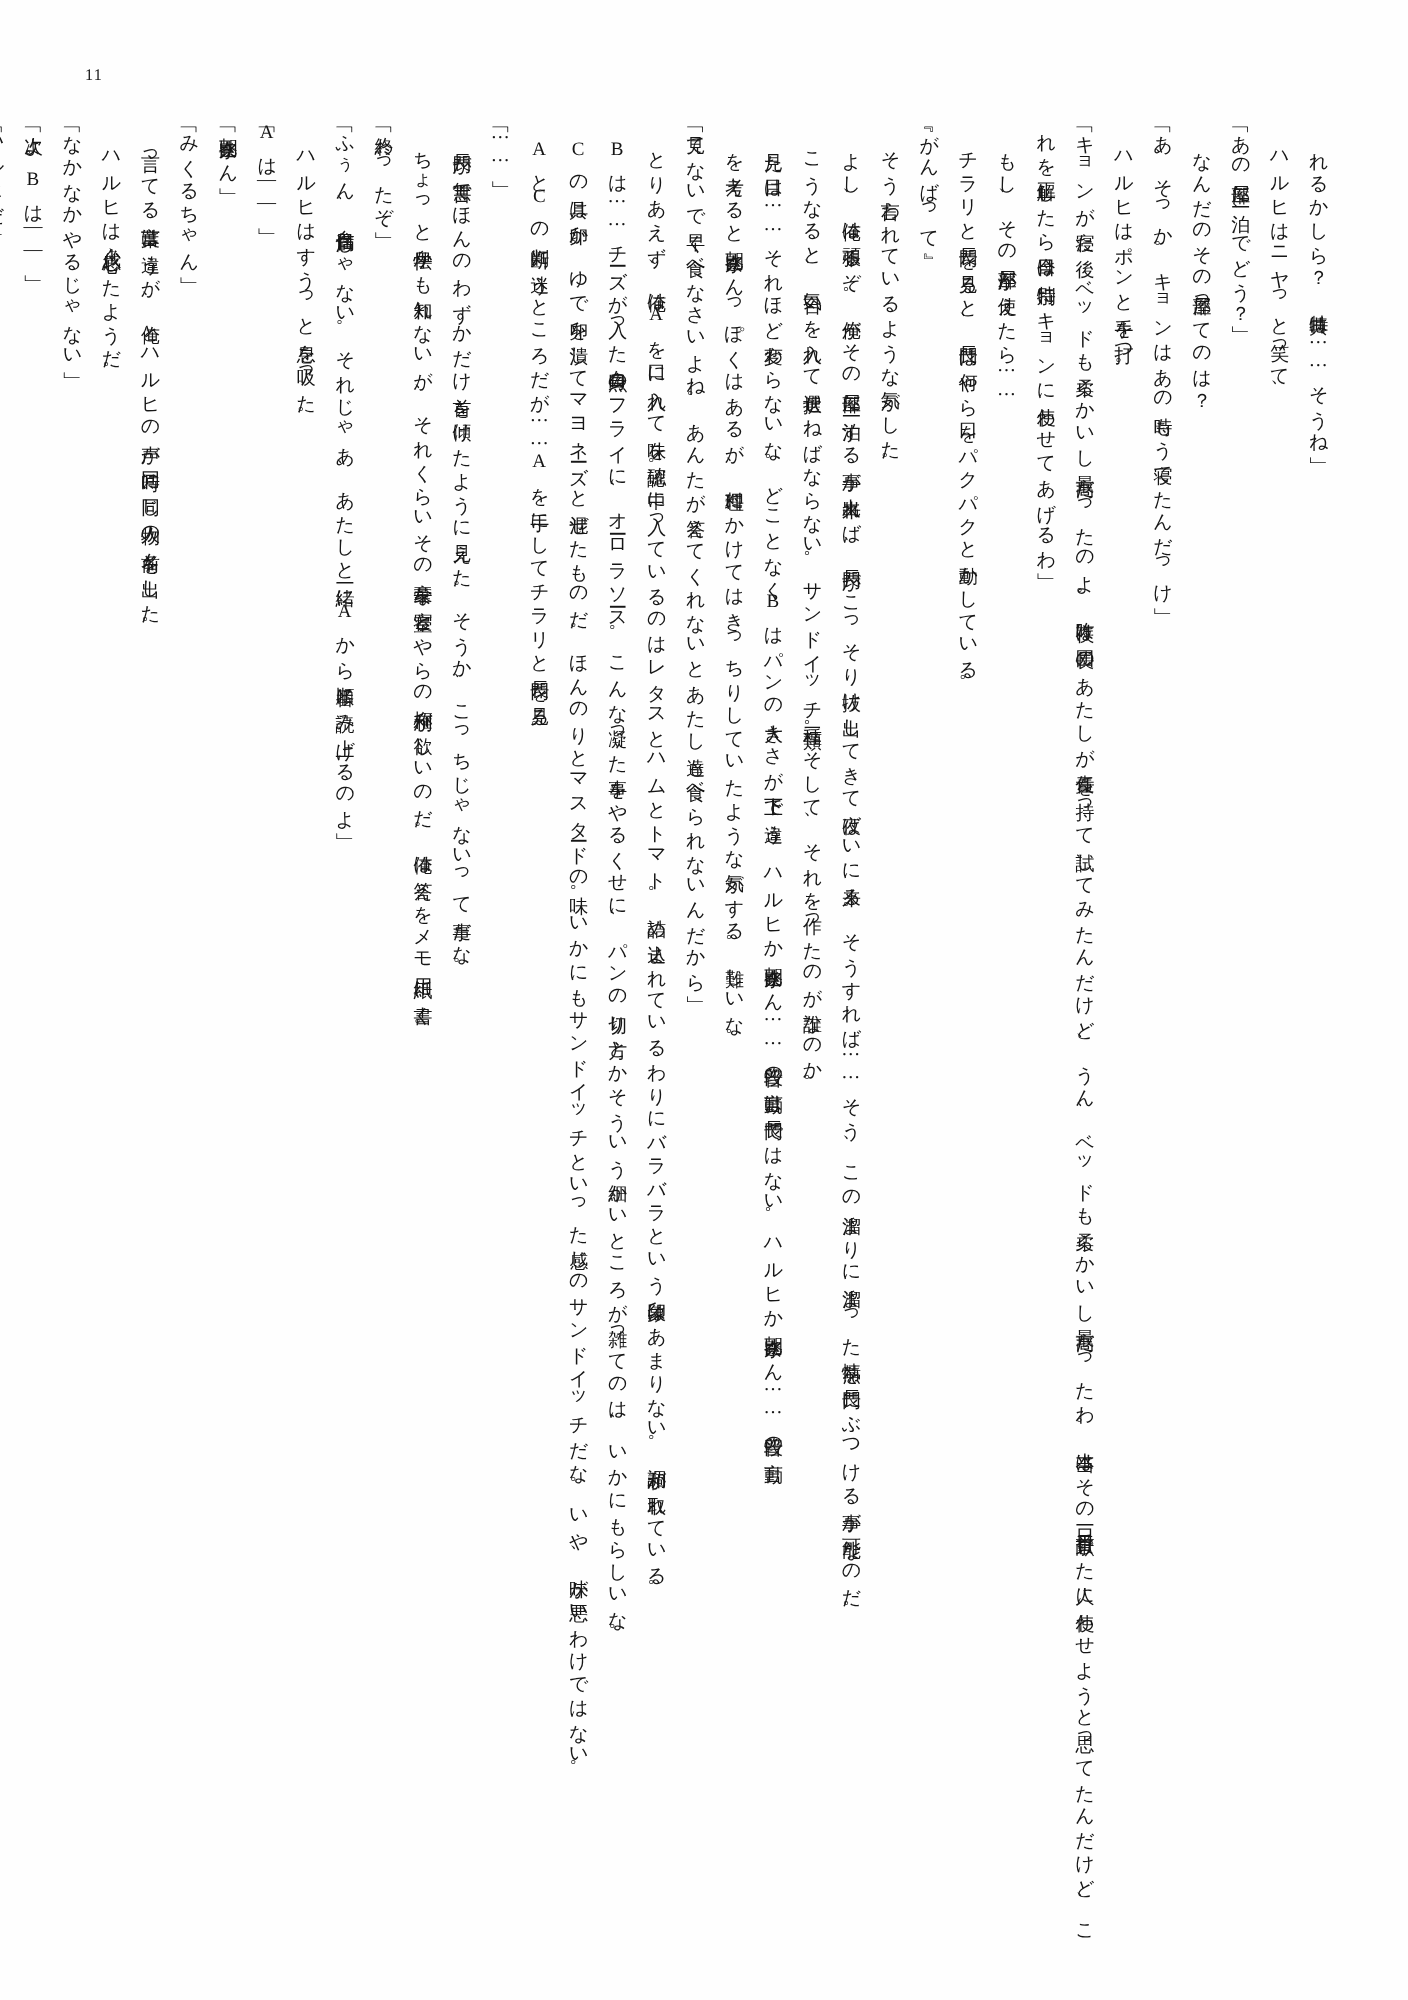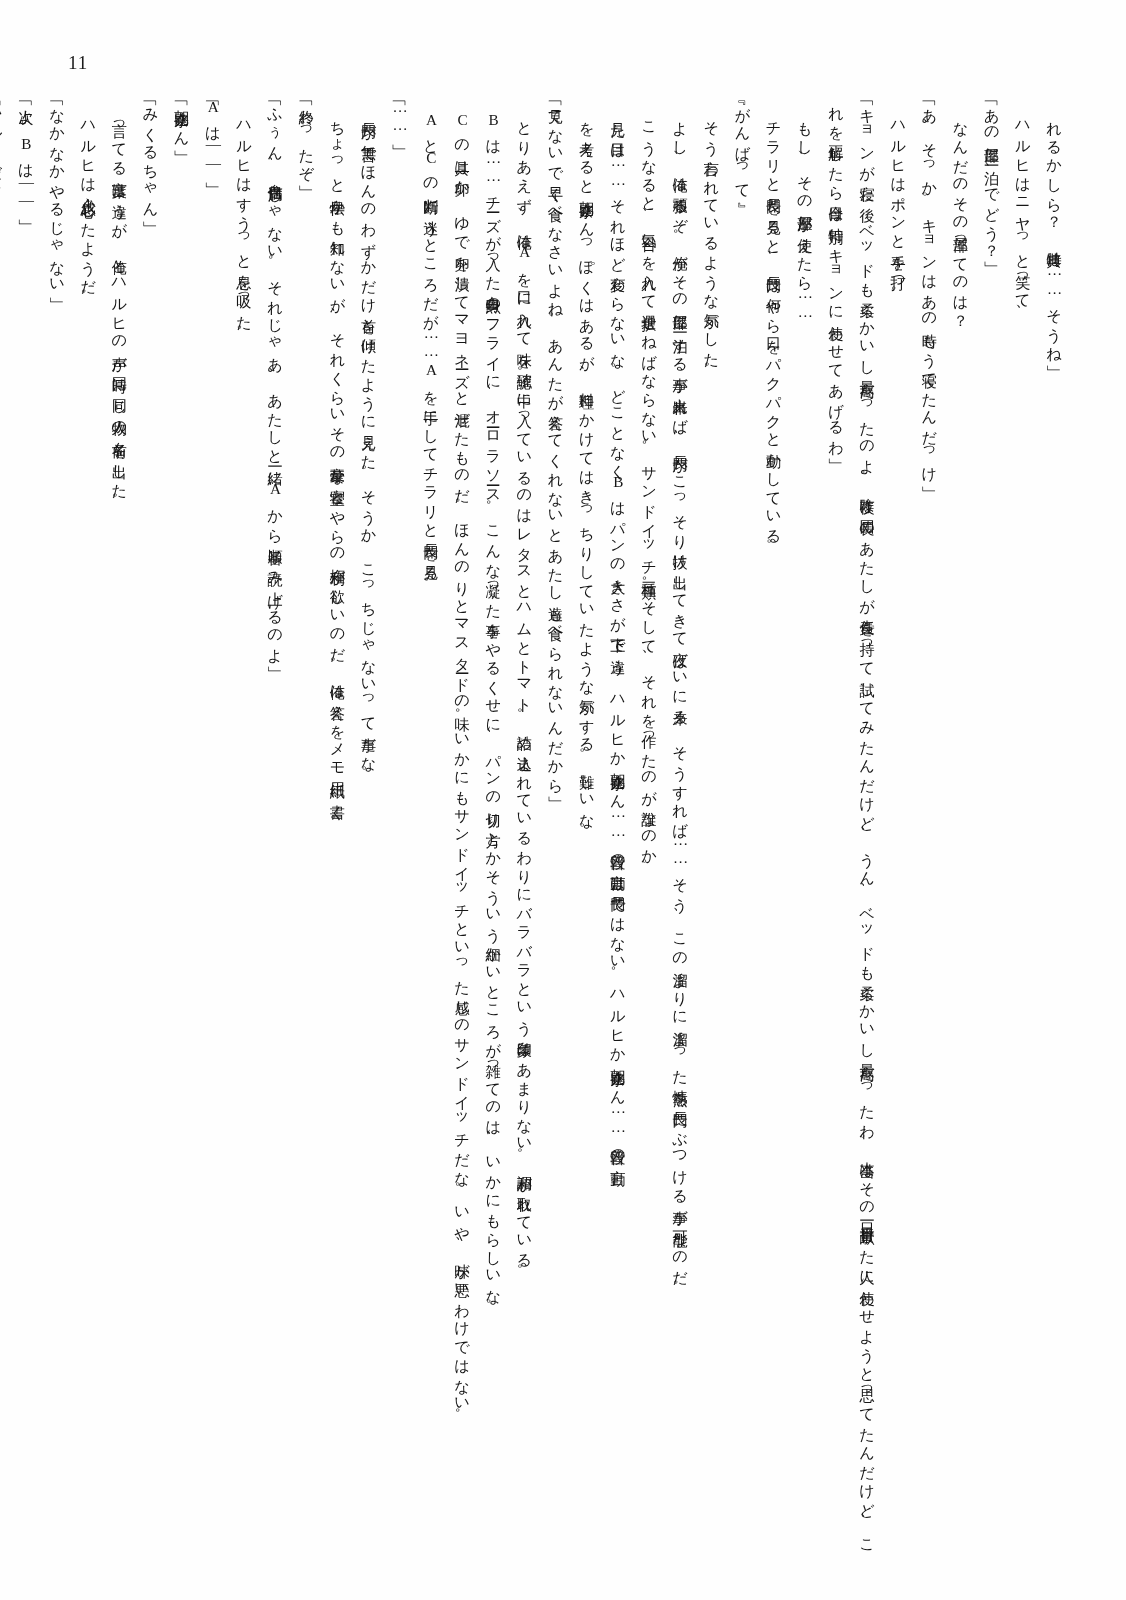--- a/index.html
+++ b/index.html
@@ -19,21 +19,21 @@
     position: relative;
     width: 1126px;
     height: 1600px;
     box-sizing: border-box;
     background: #fefefe;
   }
   .page-number {
     position: absolute;
     top: 52px;
     left: 68px;
-    font-size: 19px;
+    font-size: 13px;
     letter-spacing: 1px;
     font-family: "Liberation Serif", "DejaVu Serif", serif;
     color: #1a1a1a;
   }
   
   .text-body {
     position: absolute;
     top: 96px;
     left: 58px;
     width: 1012px;

